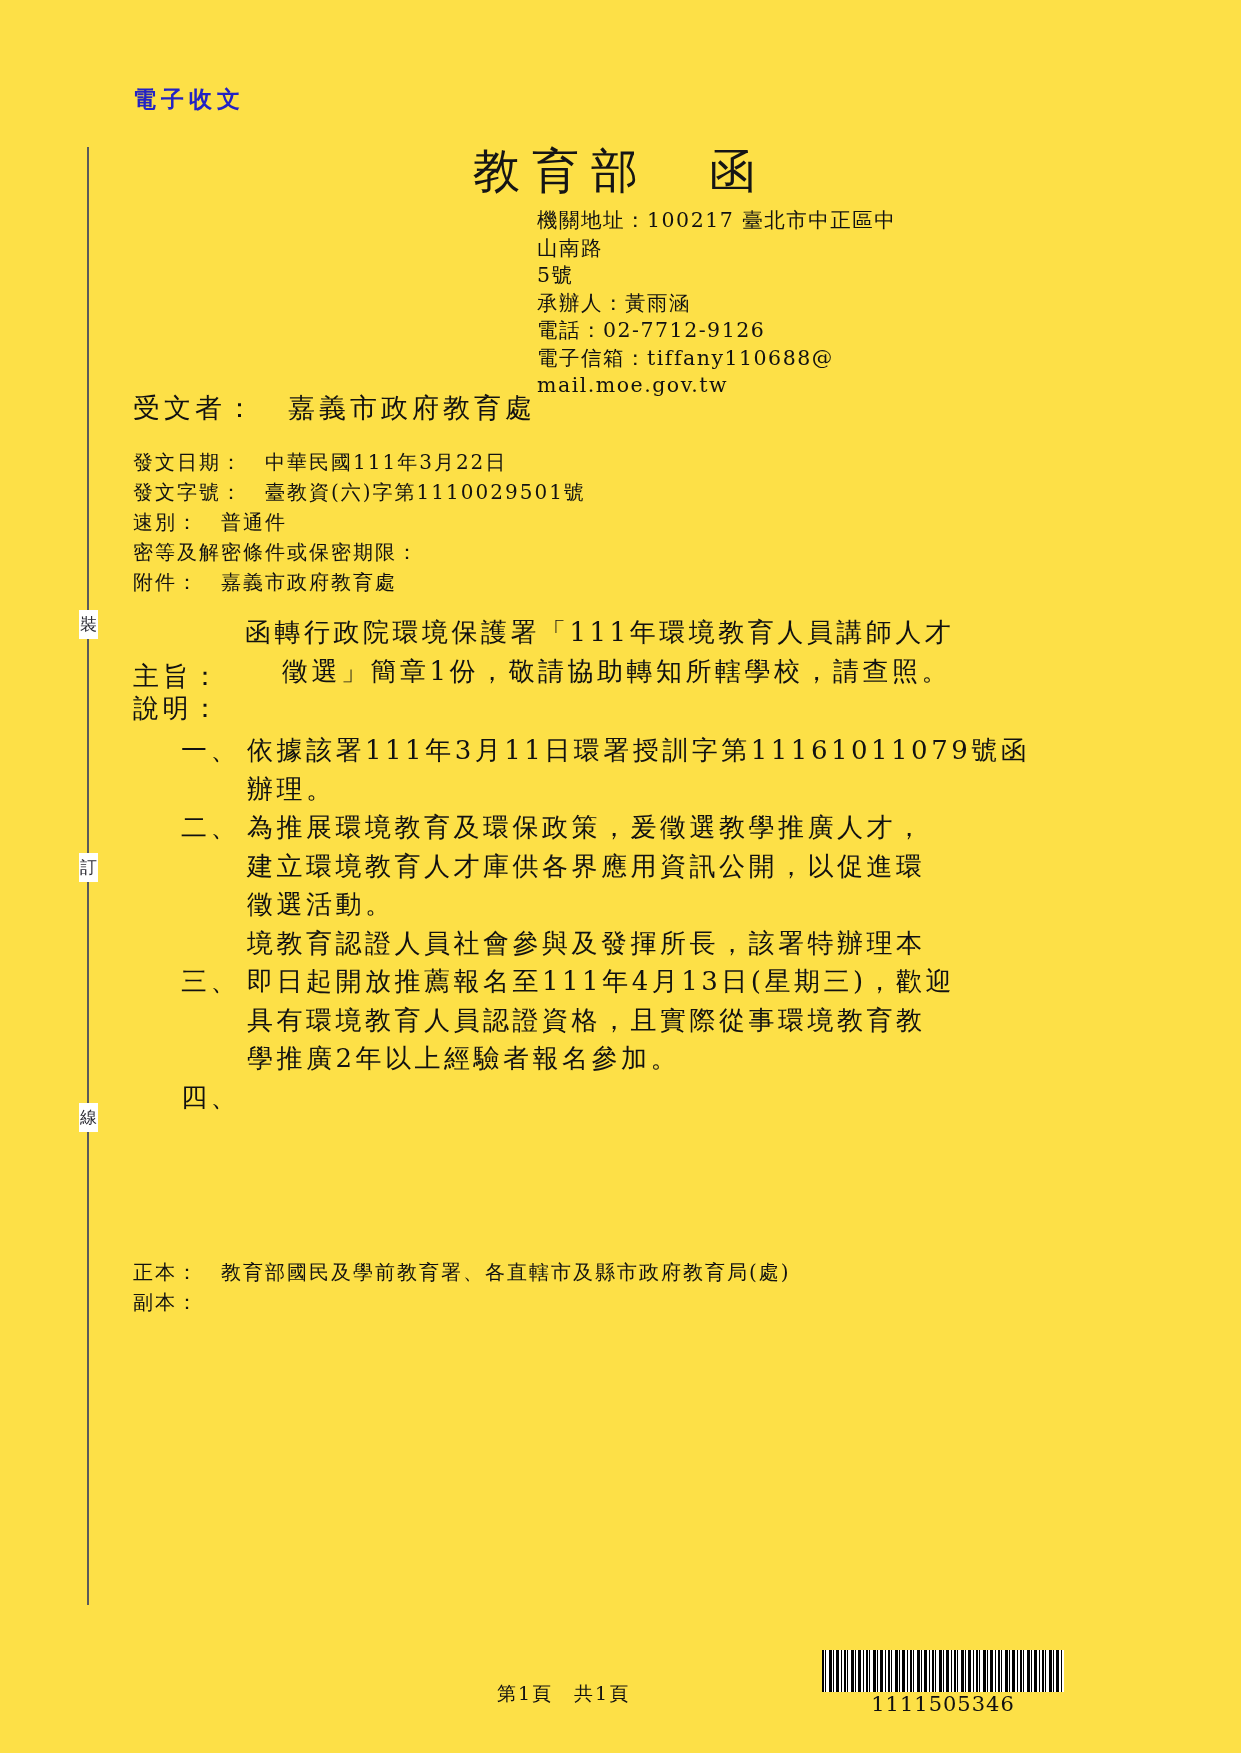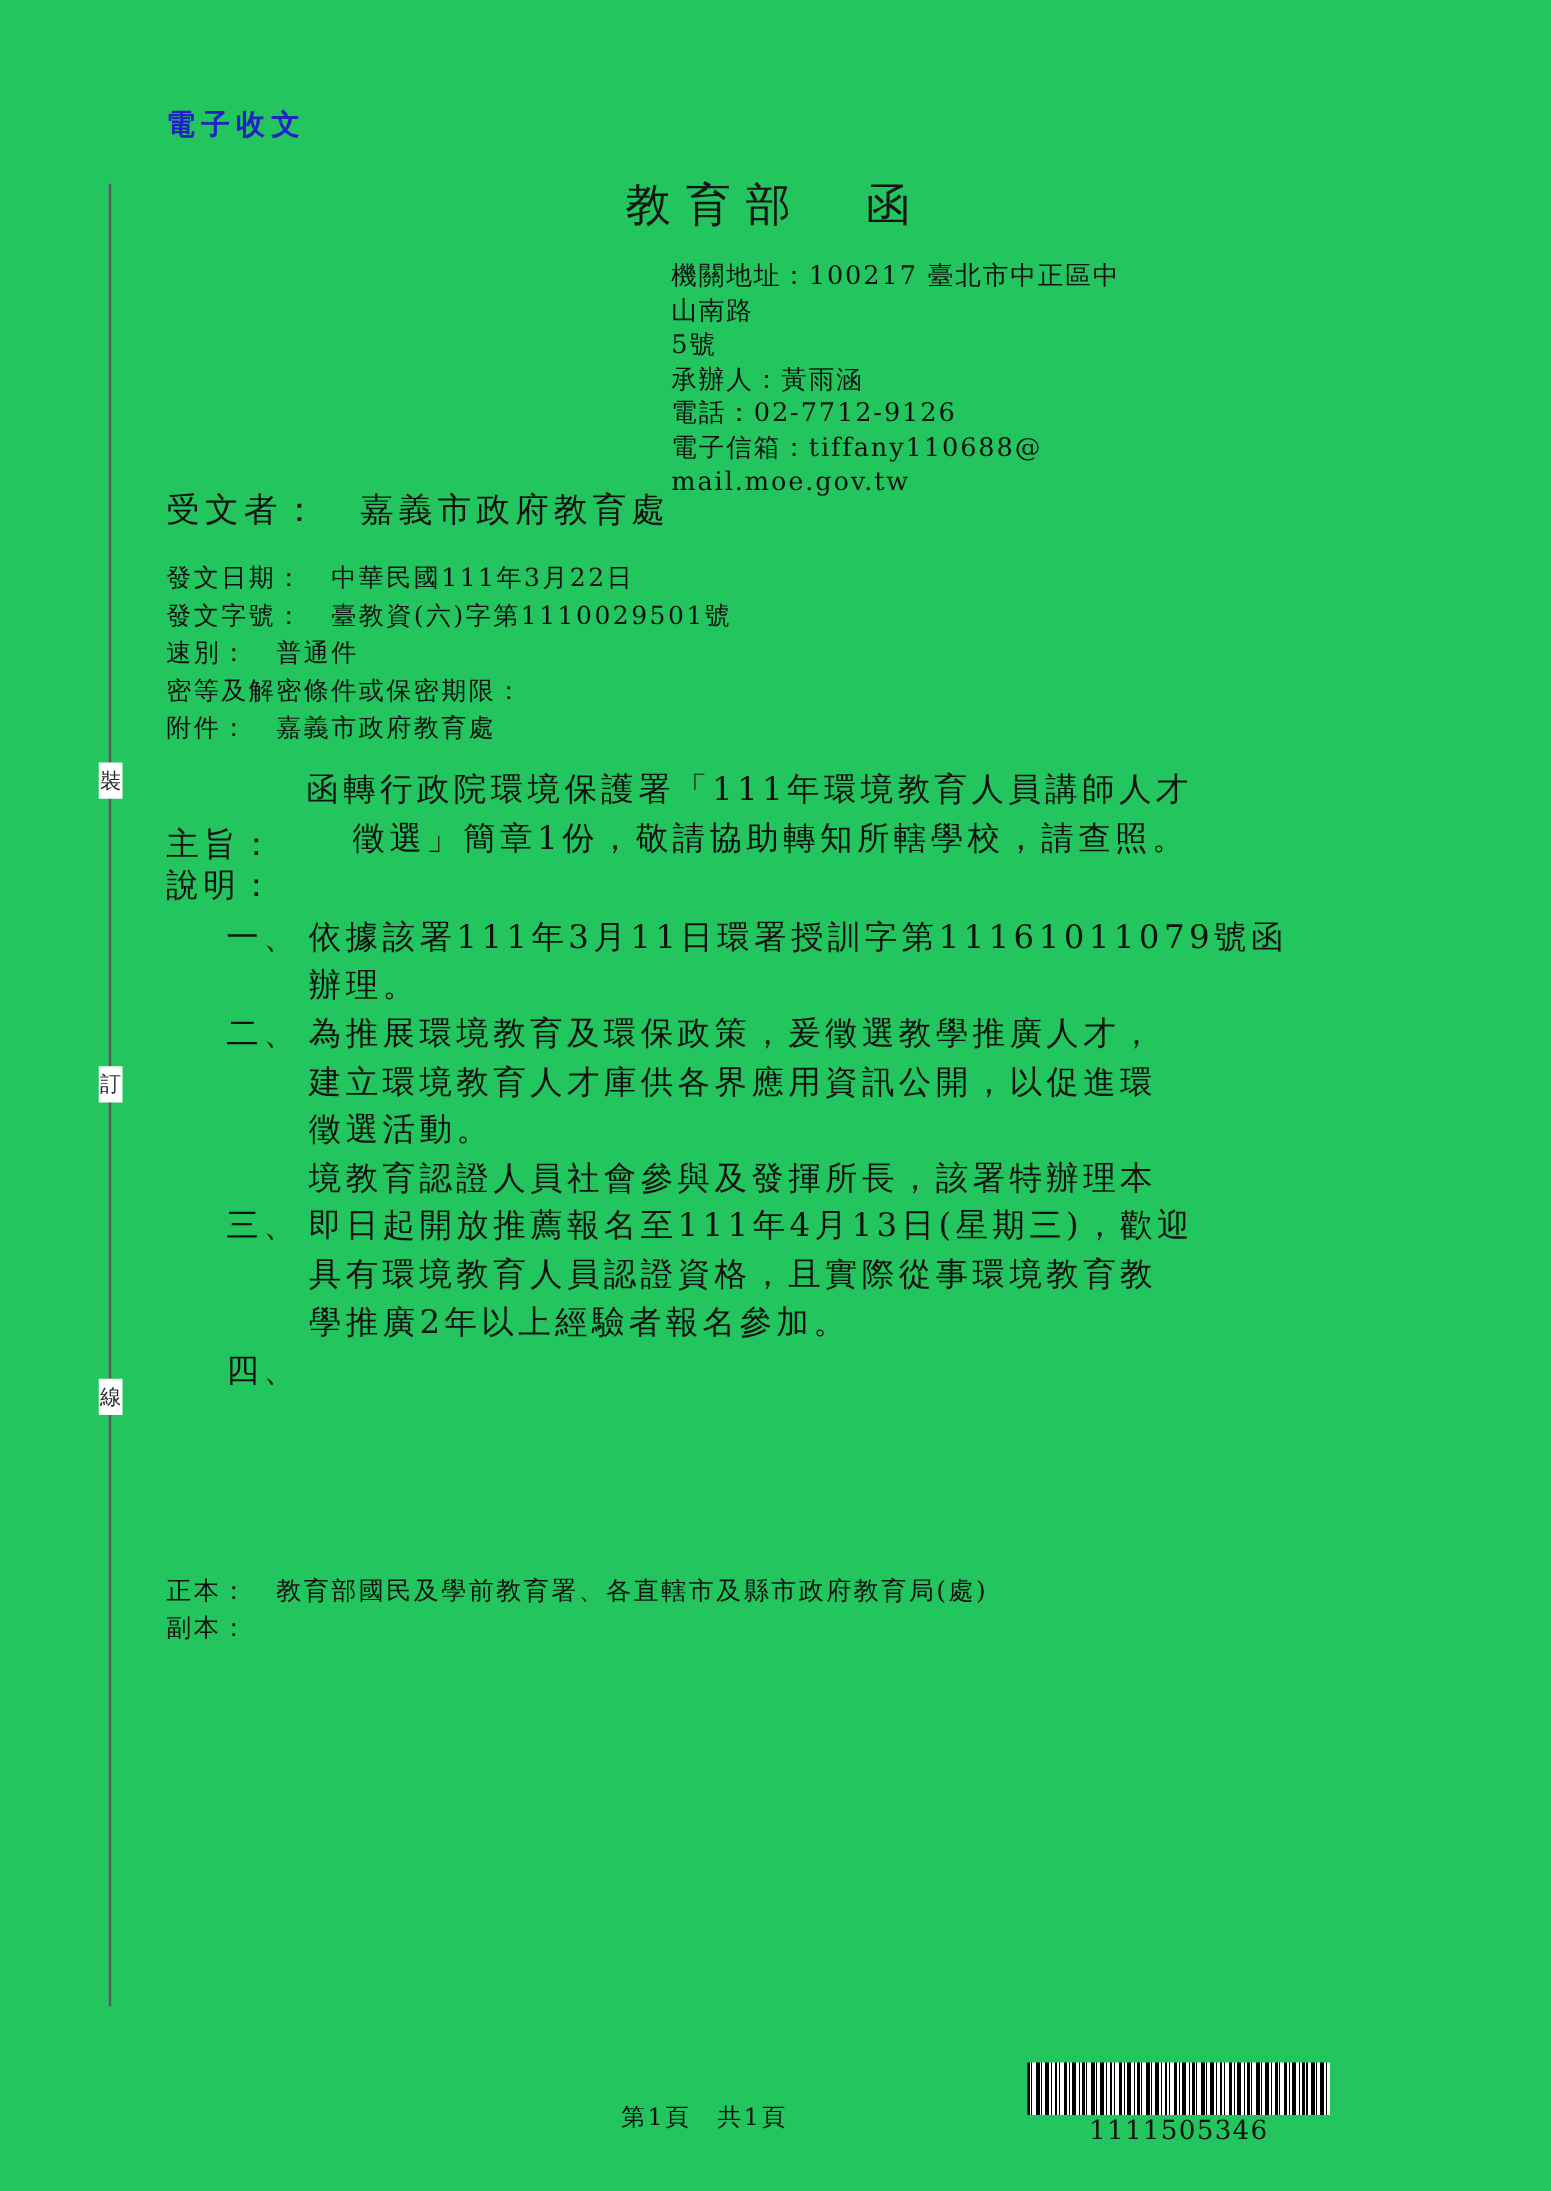--- a/index.html
+++ b/index.html
@@ -2,41 +2,41 @@
 <html><head>
 <meta charset="utf-8">
 <style>
   * { margin: 0; padding: 0; box-sizing: border-box; }
   html, body { background: #e8e8e8; }
   .page {
     position: relative;
     width: 1241px;
     height: 1753px;
     margin: 0 auto;
-    background: #22c55e;
+    background: #fde047;
     font-family: "DejaVu Serif", "Liberation Serif", serif;
     color: #111;
     overflow: hidden;
   }
 
   .stamp {
     position: absolute;
     left: 133px; top: 84px;
     font-size: 23px;
     letter-spacing: 5px;
     color: #2222c4;
     font-weight: 600;
   }
 
   .doc-title {
     position: absolute;
     left: 0; top: 140px;
     width: 1241px;
     text-align: center;
-    font-size: 36px;
+    font-size: 47px;
     letter-spacing: 12px;
     color: #151515;
   }
 
   .sender-block {
     position: absolute;
     left: 537px; top: 207px;
     width: 380px;
     font-size: 20.5px;
     line-height: 27.5px;

